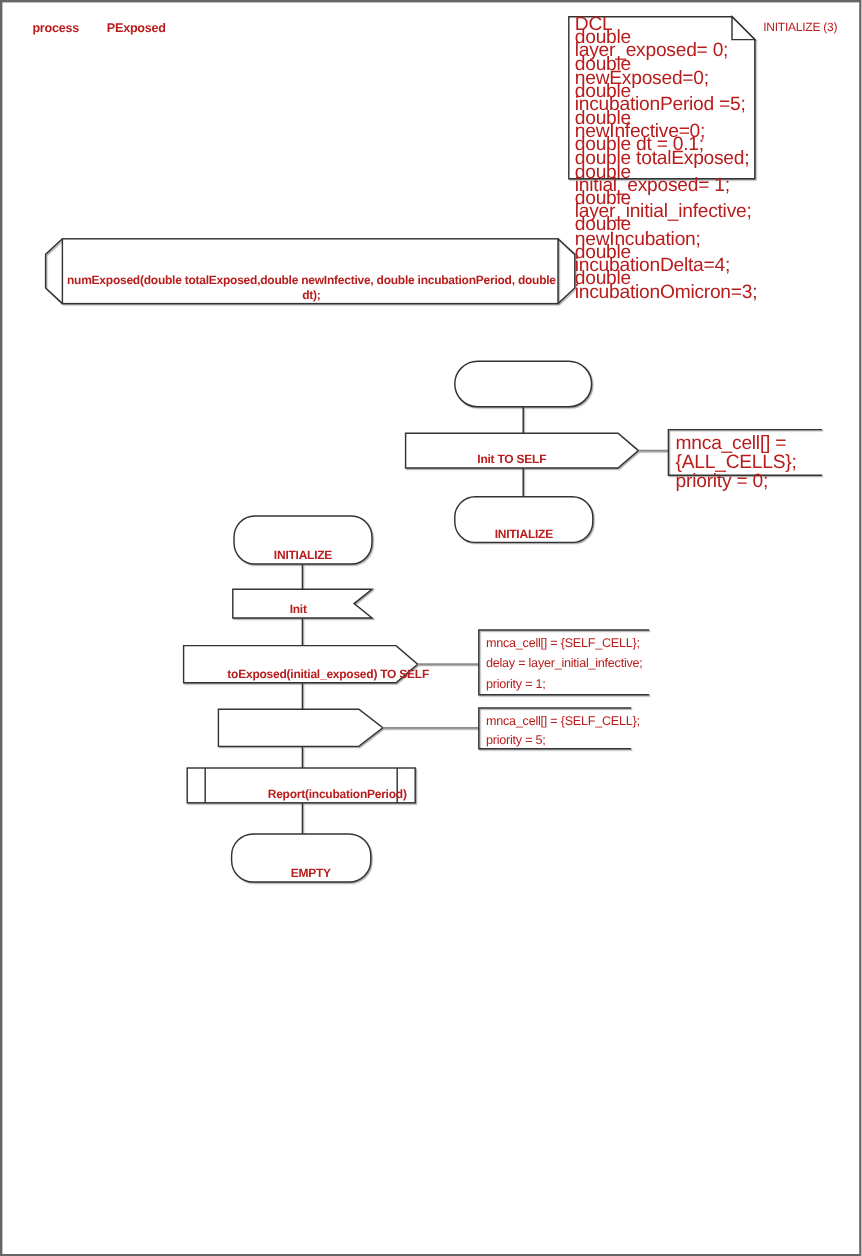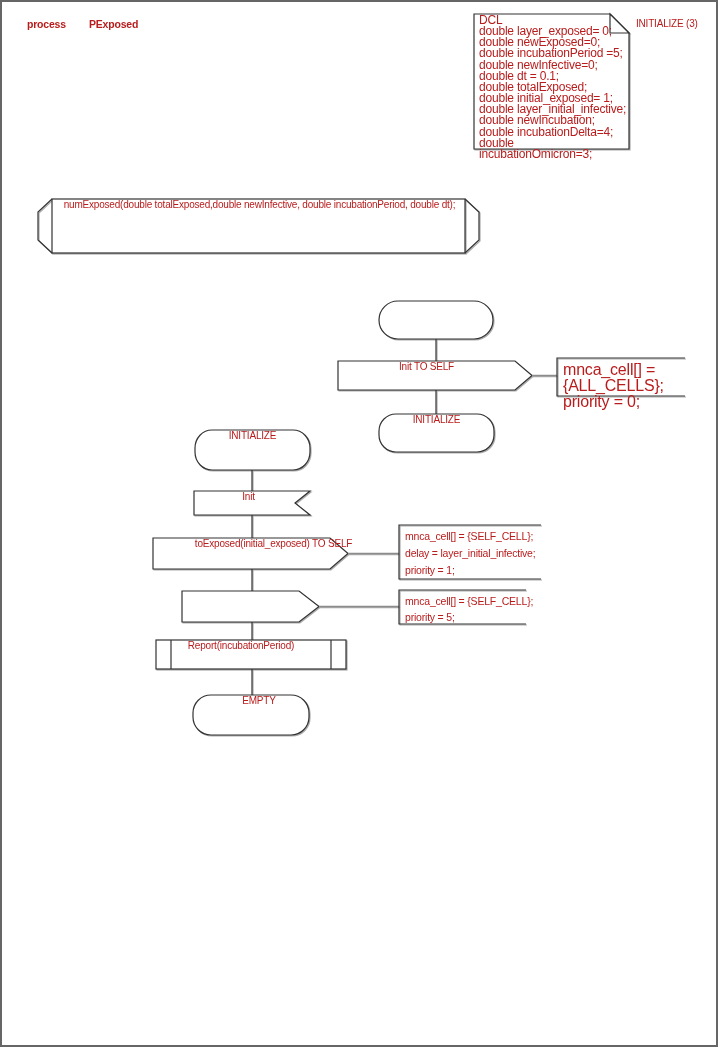--- a/index.html
+++ b/index.html
@@ -14,38 +14,38 @@
     overflow:hidden;
   }
   #shape-layer{position:absolute;top:0;left:0;width:718px;height:1047px;}
   .shape{fill:#ffffff;stroke:#333333;stroke-width:1.2;}
   .shadowed{filter:drop-shadow(1.2px 1.2px 0px #ababab);}
   .flowline{stroke:#333333;stroke-width:1.2;}
   .commentline{stroke:#8c8c8c;stroke-width:1.5;}
   .commentbox{fill:none;stroke:#333333;stroke-width:1.2;}
   .innerline{stroke:#333333;stroke-width:1.2;}
   .lbl{position:absolute;font-size:10px;letter-spacing:-0.2px;line-height:12px;}
-  .center{display:flex;align-items:flex-start;justify-content:center;text-align:center;}
+  .center{display:flex;align-items:flex-end;justify-content:center;text-align:center;font-weight:bold;}
   .bold{font-weight:bold;font-size:10.5px;}
   .multiline{white-space:pre-line;}
-  #dcl-text{left:477px;top:13px;width:148px;font-size:12px;line-height:11.15px;}
+  #dcl-text{left:477px;top:13px;width:148px;font-size:16px;line-height:11.15px;}
   #header-right{left:634px;top:16px;}
   #proc-decl-text{left:52px;top:197px;width:411px;height:54px;}
   #lbl-process{left:25px;top:16px;}
   #lbl-pexposed{left:87px;top:16px;}
   #lbl-init-to-self{left:336px;top:359px;width:177px;height:29px;}
   #comment-init{left:561px;top:360px;font-size:16px;line-height:16px;}
   #lbl-state-init1{left:377px;top:412px;width:115px;height:38px;}
   #lbl-state-init2{left:193px;top:428px;width:115px;height:40px;}
   #lbl-input-init{left:192px;top:489px;width:109px;height:24px;}
   #lbl-toexposed{left:151px;top:536px;width:177px;height:31px;padding-left:32px;}
   #comment-toexposed{left:403px;top:526px;font-size:10.5px;line-height:16.8px;}
   #lbl-refresh{left:180px;top:589px;width:117px;height:31px;}
   #comment-refresh{left:403px;top:591px;font-size:10.5px;line-height:16px;}
-  #lbl-report{left:169px;top:638px;width:140px;height:29px;}
+  #lbl-report{left:169px;top:638px;width:140px;height:29px;padding-left:40px;}
   #lbl-empty{left:191px;top:693px;width:132px;height:40px;}
 </style>
 </head>
 <body>
 
 <div id="page">
 
   <svg id="shape-layer" viewBox="0 0 718 1047">
     <g class="shadowed">
 

